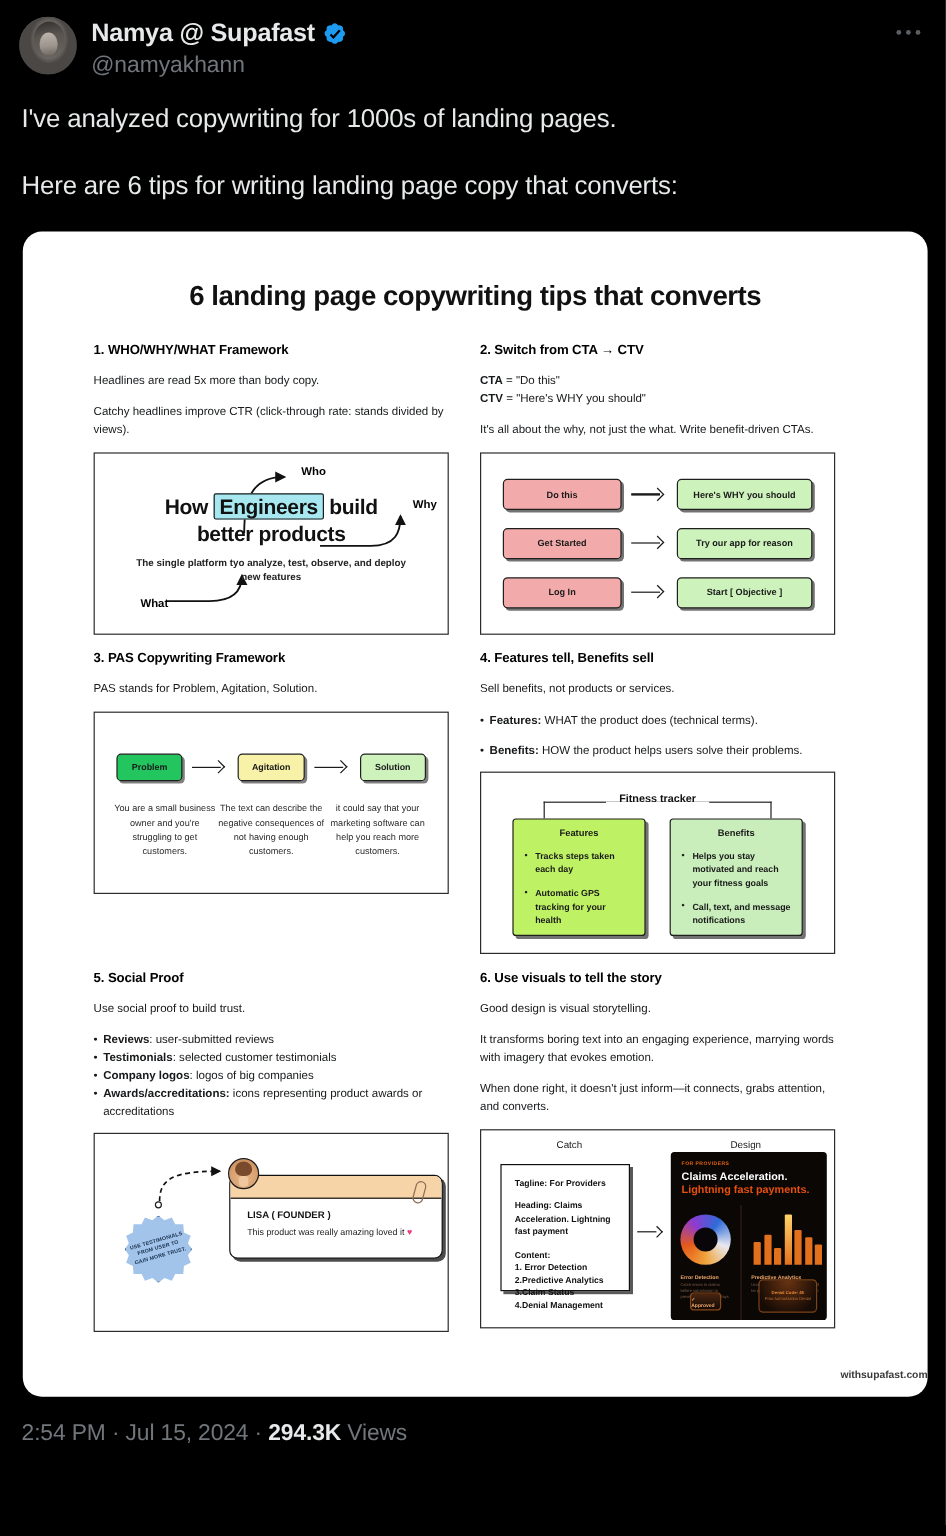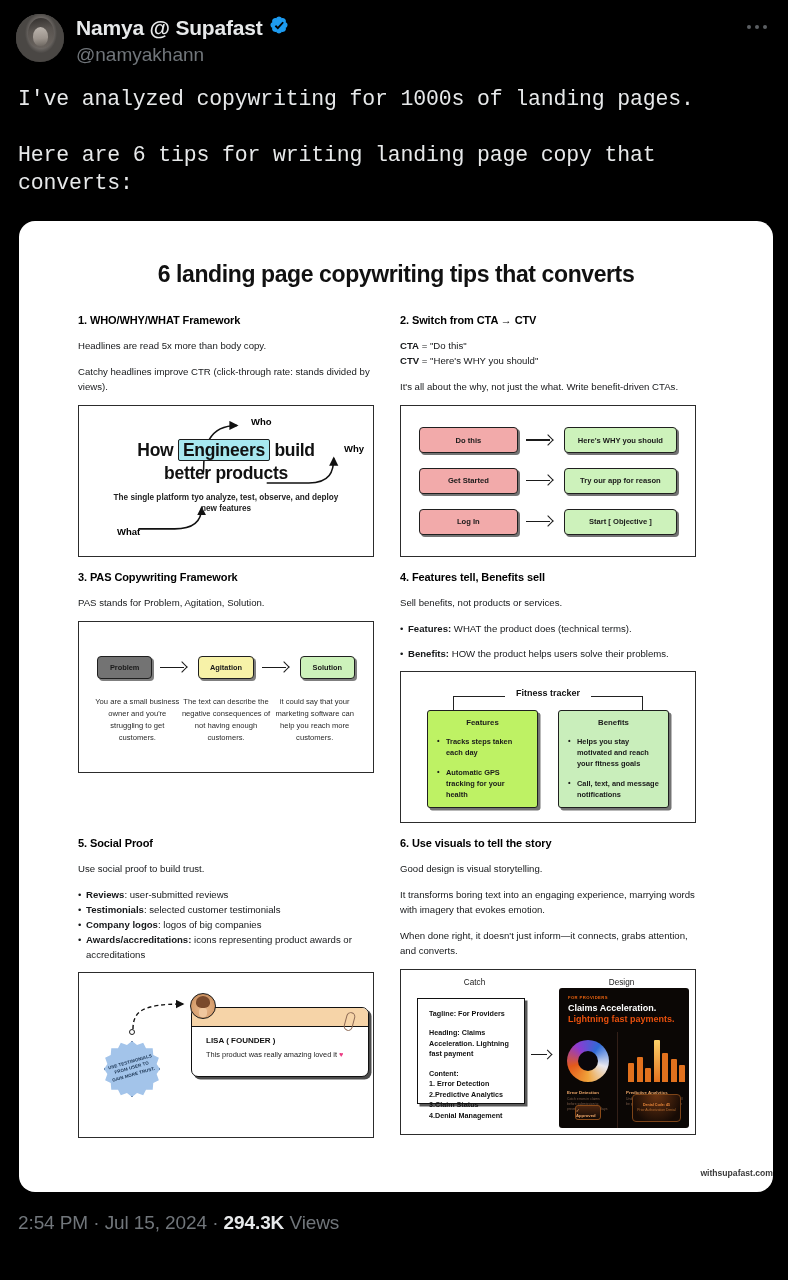--- a/index.html
+++ b/index.html
@@ -50,21 +50,21 @@
   }
   .header-names {
     margin-left: 12px;
     display: flex;
     flex-direction: column;
     justify-content: center;
     padding-top: 1px;
   }
   .display-name-row {
     display: flex;
-    align-items: flex-start;
+    align-items: center;
     gap: 6px;
   }
   .display-name {
     color: #e7e9ea;
     font-size: 21px;
     font-weight: bold;
     letter-spacing: -0.2px;
     line-height: 26px;
   }
   .verified-badge {
@@ -95,21 +95,21 @@
   }
 
   
   .tweet-text {
     color: #e7e9ea;
     font-size: 21.5px;
     line-height: 28px;
     padding: 18px 18px 0 18px;
     letter-spacing: -0.15px;
   }
-  .tweet-text p { margin: 0; font-family: Liberation Mono, monospace; }
+  .tweet-text p { margin: 0; }
   .tweet-text .spacer { height: 28px; }
 
   
   .media-card {
     margin: 24px 15px 0 19px;
     width: 754px;
     background: #ffffff;
     border-radius: 16px;
     overflow: hidden;
     position: relative;
@@ -271,21 +271,21 @@
     height: 23px;
     width: 74px;
     display: flex;
     align-items: center;
     justify-content: center;
     font-size: 7.4px;
     font-weight: bold;
     color: #1a1a1a;
     box-shadow: 2px 2px 0 rgba(0,0,0,.5);
   }
-  .pas-chip.p { background: #737373; }
+  .pas-chip.p { background: #22c55e; }
   .pas-chip.a { background: #f7f2a8; }
   .pas-chip.s { background: #cdf2bb; }
   .d3-bottom {
     position: absolute;
     left: 14px; right: 14px; top: 74px;
     display: flex;
     justify-content: space-between;
   }
   .pas-cap {
     width: 92px;

